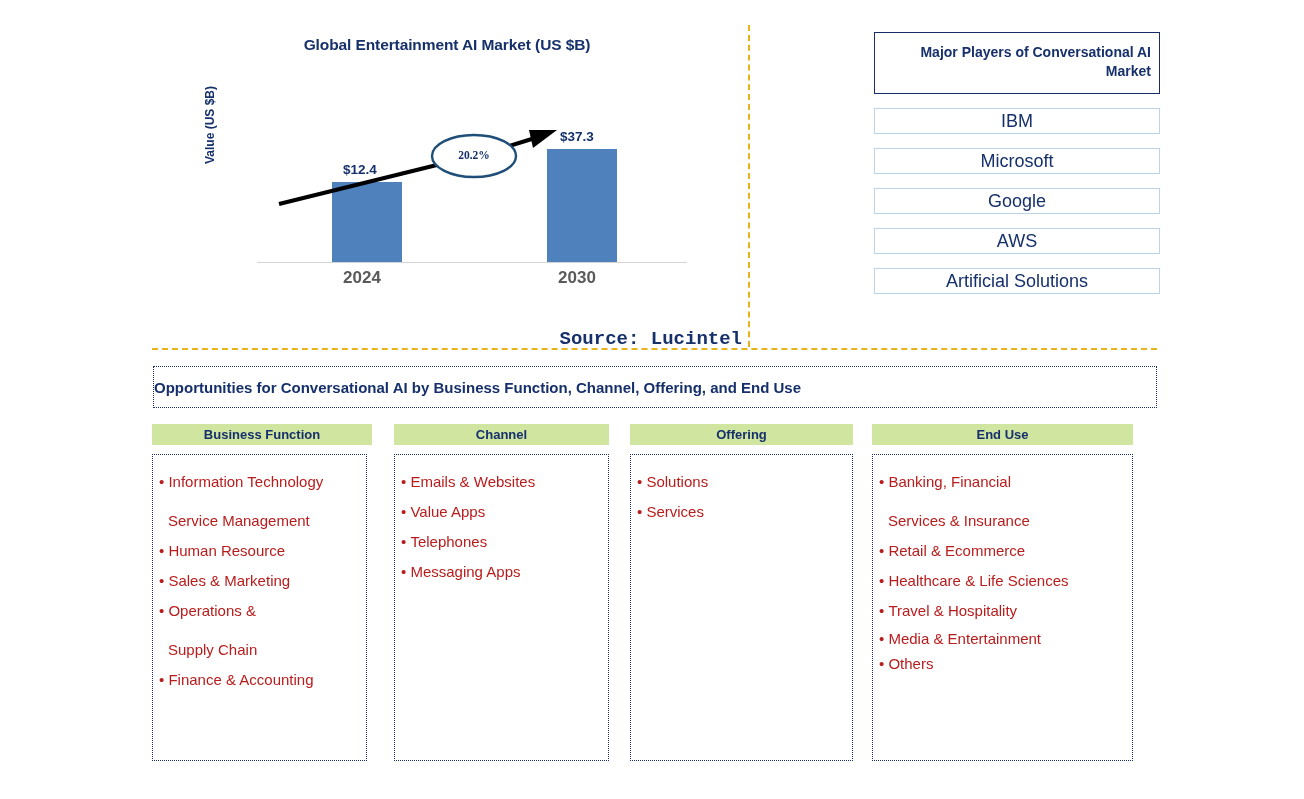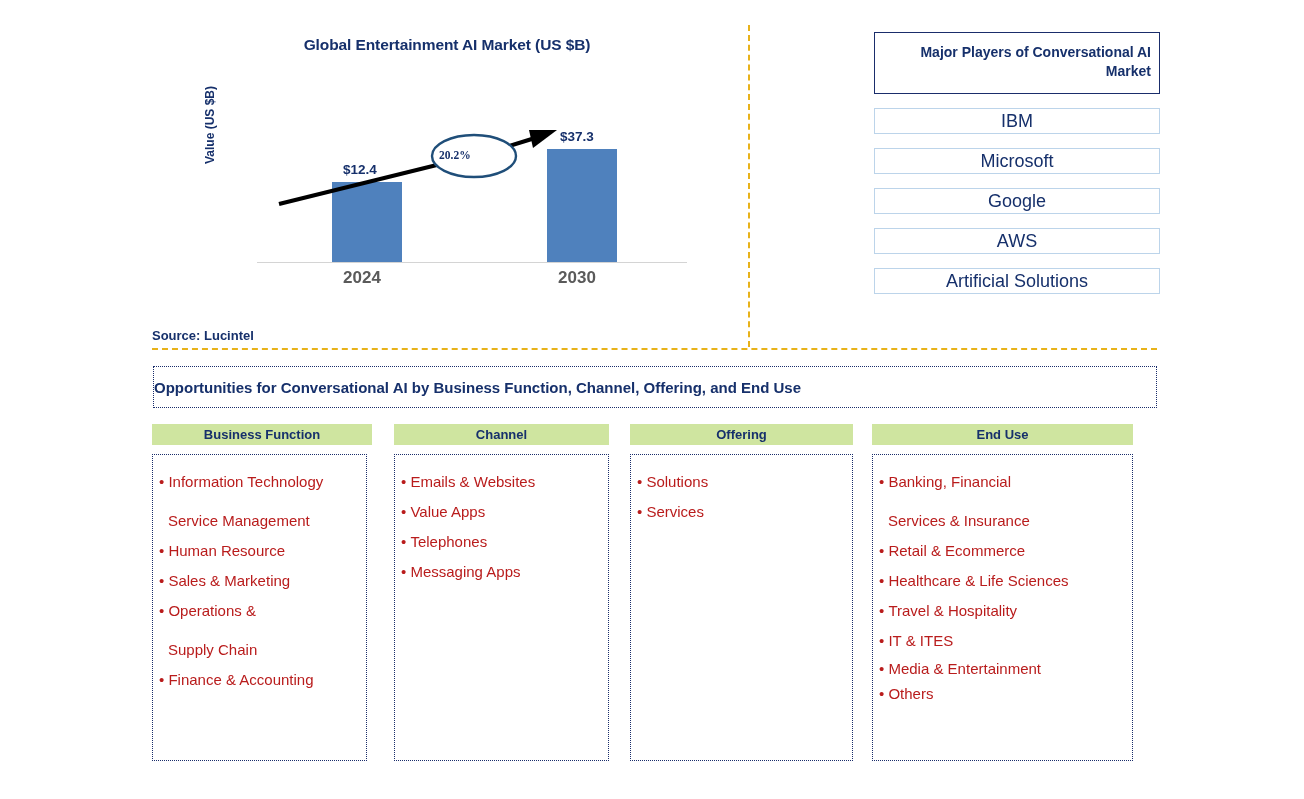--- a/index.html
+++ b/index.html
@@ -98,35 +98,36 @@
     top: 40px;
     width: 430px;
     height: 205px;
     overflow: visible;
   }
   #cagr-label {
     position: absolute;
     left: 287px;
     top: 131px;
     width: 70px;
-    text-align: left;
+    text-align: center;
     font-size: 11.5px;
     font-weight: bold;
     color: #16306b;
     font-family: "Liberation Serif", serif;
   }
   #source-note {
     position: absolute;
     left: 0;
     top: 310px;
     width: 590px;
-    text-align: left;
-    font-size: 13px;
-    font-weight: bold;
-    color: #16306b;
+    text-align: right;
+    font-size: 19px;
+    font-weight: bold;
+    color: #16306b;
+    font-family: Liberation Mono, monospace;
   }
 
   
   #vertical-divider {
     position: absolute;
     left: 748px;
     top: 25px;
     width: 0;
     height: 322px;
     border-left: 2px dashed #e8b21a;
@@ -338,20 +339,19 @@
 
   <div class="column" id="col-enduse">
     <div class="col-header">End Use</div>
     <div class="col-body">
       <ul>
           <li>Banking, Financial</li>
           <li class="cont">Services &amp; Insurance</li>
           <li>Retail &amp; Ecommerce</li>
           <li>Healthcare &amp; Life Sciences</li>
           <li>Travel &amp; Hospitality</li>
-          <li>IT &amp; ITES</li>
           <li class=" tight">Media &amp; Entertainment</li>
           <li class=" tight">Others</li>
         </ul>
     </div>
   </div>
 
 </div>
 
 </body></html>

